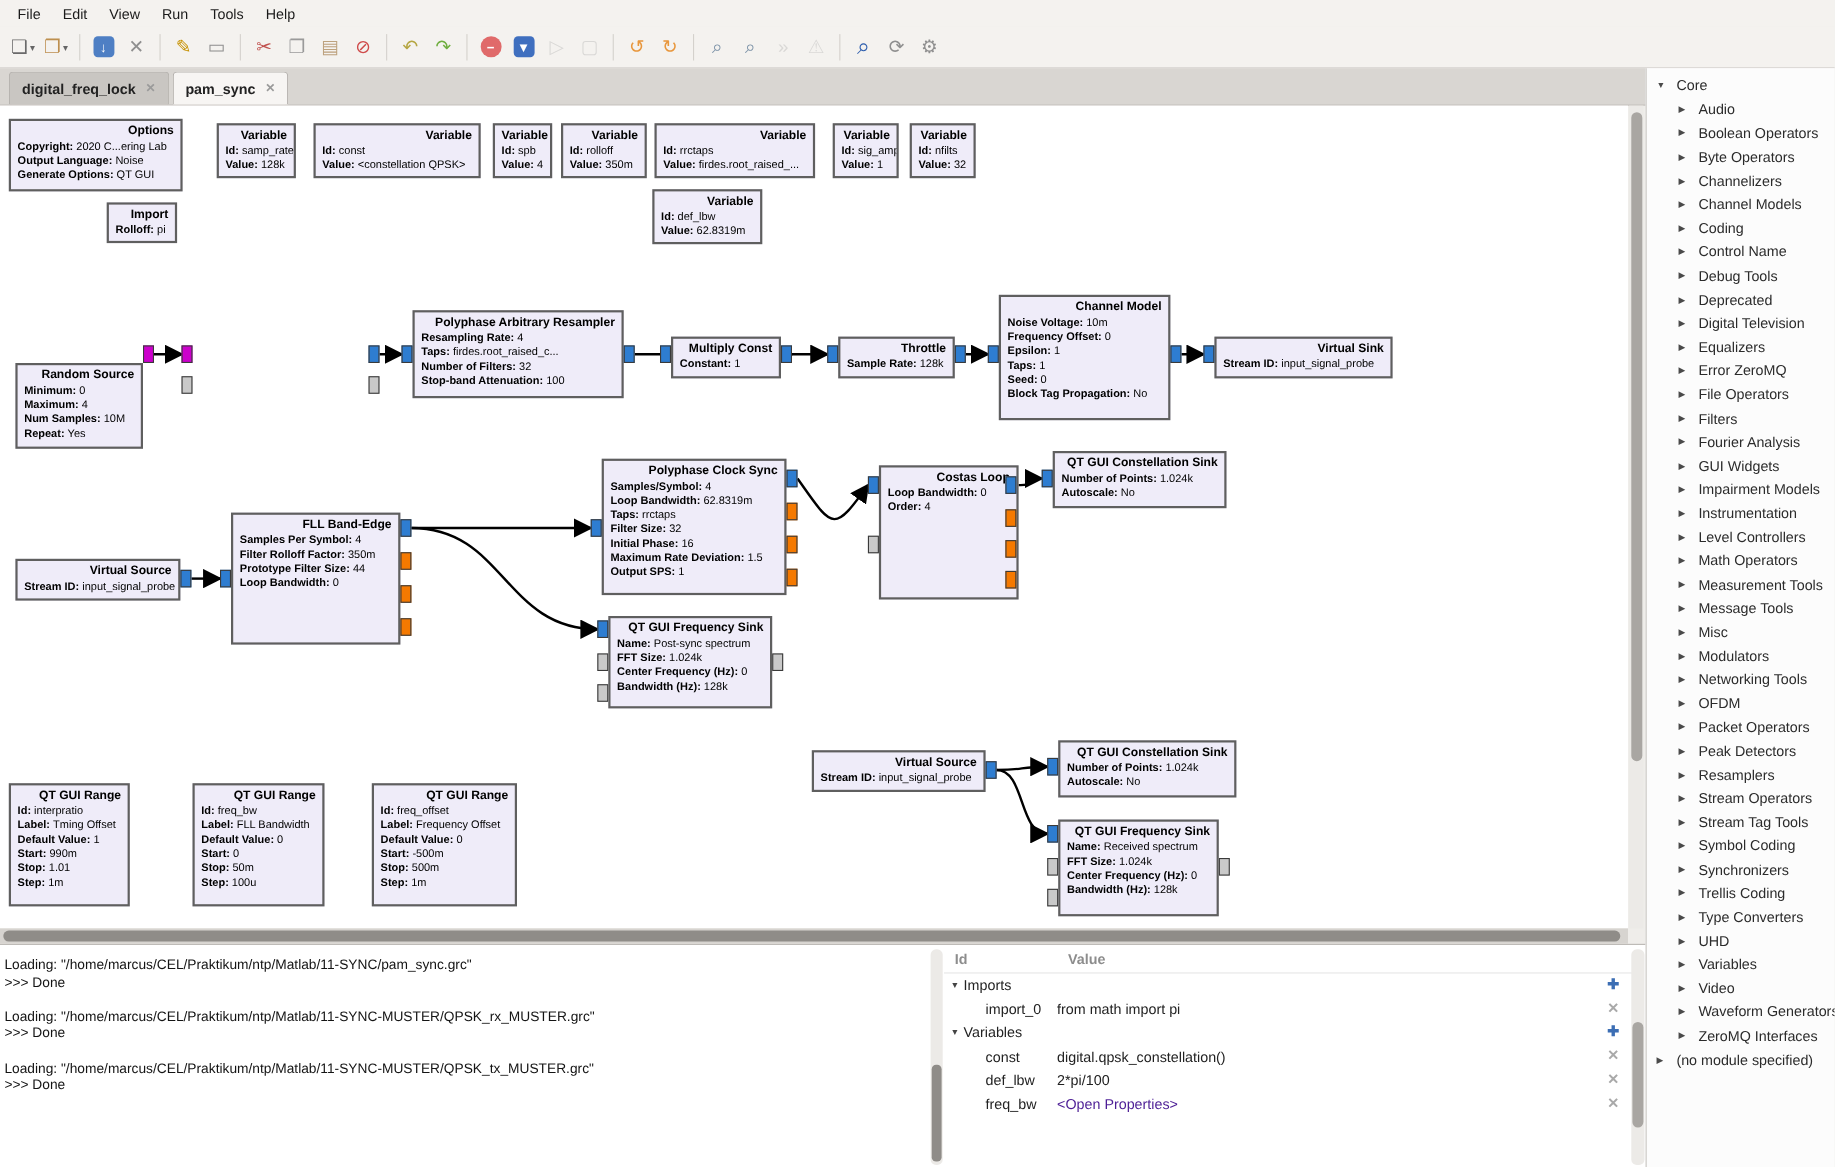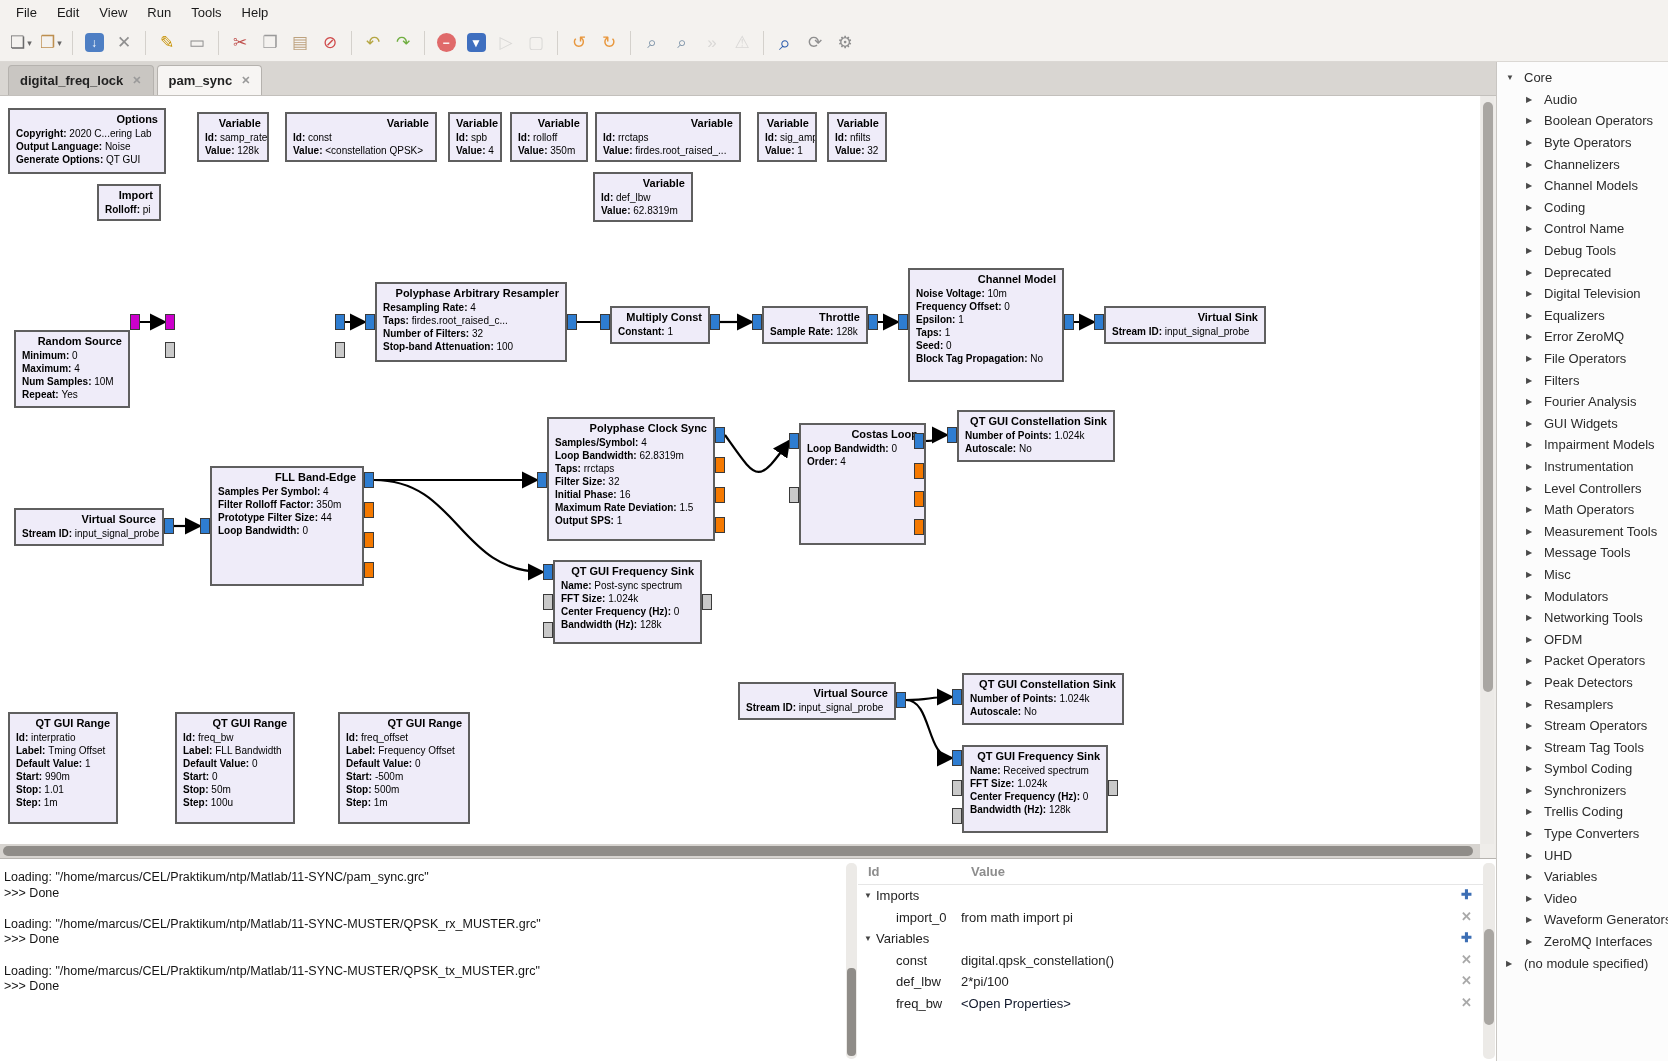--- a/index.html
+++ b/index.html
@@ -57,21 +57,21 @@
   #console-vscroll .handle{position:absolute;left:1px;top:105px;width:9px;height:88px;background:#8f8c88;border-radius:4px}
   #varpanel{position:absolute;left:858px;top:0;width:628px;height:203px;font-size:13px;color:#222;overflow:hidden}
   .vp-header{height:25px;display:flex;align-items:center;color:#8d8d8d;font-weight:bold;
              border-bottom:1px solid #e6e6e6}
   .vp-col-id{width:103px;padding-left:10px}
   .vp-row{height:21.5px;display:flex;align-items:center;position:relative}
   .vp-tri{width:12px;margin-left:6px;font-size:8px;color:#444;flex:none}
   .vp-id{width:85px;flex:none;white-space:nowrap}
   .vp-id.indent{padding-left:20px;width:65px}
   .vp-val{white-space:nowrap}
-  .vp-val.link{color:#0f172a}
+  .vp-val.link{color:#4c1d95}
   .vp-action{position:absolute;right:14px;top:2px;font-size:13px;font-weight:bold}
   .vp-action.add{color:#3c6eb4}
   .vp-action.remove{color:#a9a9a9}
   #varpanel-vscroll{position:absolute;left:1483px;top:4px;width:12px;height:196px;background:#eceae7;border-radius:5px}
   #varpanel-vscroll .handle{position:absolute;left:1px;top:66px;width:10px;height:96px;background:#a9a6a2;border-radius:5px}
   
   #sidebar{position:absolute;top:62px;left:1496px;width:172px;height:999px;background:#fcfcfc;
            border-left:1px solid #c9c6c2;box-sizing:border-box;padding-top:5px;
            font-size:13px;color:#2b2b2b;overflow:hidden}
   .tree-row{height:21.6px;display:flex;align-items:center;gap:9px;padding-left:29px;white-space:nowrap}

